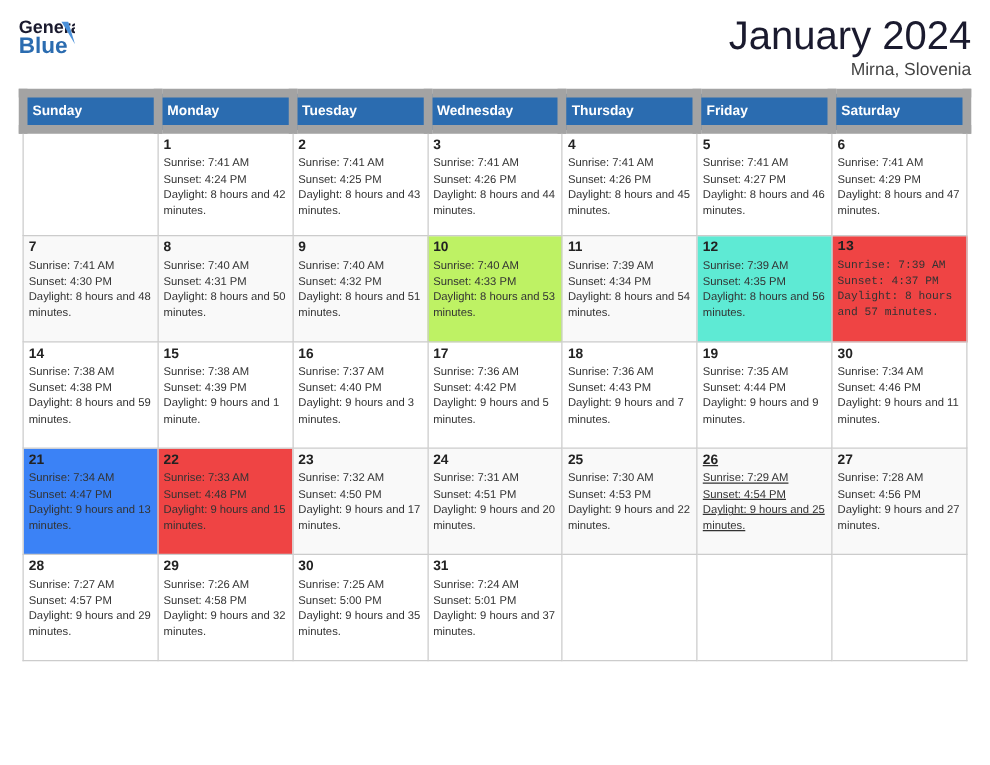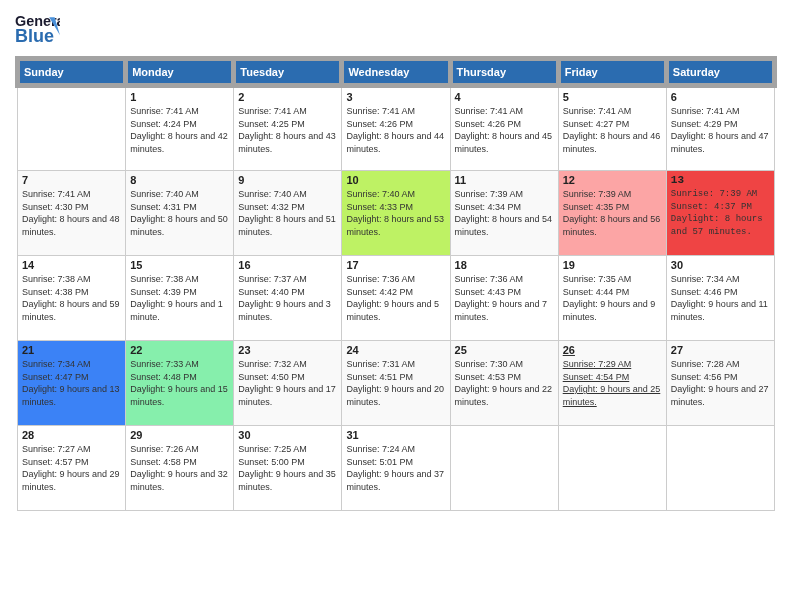--- a/index.html
+++ b/index.html
@@ -46,21 +46,21 @@
       width: 100%;
       border-collapse: collapse;
       table-layout: fixed;
     }
     .calendar-table th {
       background-color: #2b6cb0;
       color: #fff;
       font-size: 11px;
       font-weight: bold;
       padding: 5px 4px;
-      border: 5px solid #a3a3a3;
+      border: 7px solid #a3a3a3;
       text-align: left;
     }
     .calendar-table td {
       vertical-align: top;
       border: 1px solid #ccc;
       padding: 3px 4px;
       font-size: 9px;
       color: #333;
       height: 85px;
       background: #fff;
@@ -87,20 +87,24 @@
 
 <div class="page">
   <div class="header">
 
     <div class="logo-img">
       <svg class="logo-icon" viewBox="0 0 50 42" xmlns="http://www.w3.org/2000/svg">
         <text x="0" y="18" font-size="16" font-weight="bold" fill="#1a1a2e" font-family="Arial">General</text>
         <text x="0" y="36" font-size="20" font-weight="bold" fill="#2b6cb0" font-family="Arial">Blue</text>
         <polygon points="38,8 50,28 44,8" fill="#4a90d9"></polygon>
       </svg>
+    </div>
+    <div class="title-block">
+      <div class="month-year">January 2024</div>
+      <div class="location">Mirna, Slovenia</div>
     </div>
   </div>
 
   <table class="calendar-table">
     <thead>
       <tr>
         <th>Sunday</th>
         <th>Monday</th>
         <th>Tuesday</th>
         <th>Wednesday</th>
@@ -195,21 +199,21 @@
           </div>
         </td>
           <td style="background: rgb(249, 249, 249);">
           <span class="day-number">11</span>
           <div class="cell-content">
             <span>Sunrise: 7:39 AM</span><br>
             <span>Sunset: 4:34 PM</span><br>
             <span>Daylight: 8 hours and 54 minutes.</span>
           </div>
         </td>
-          <td style="background: #fca5a5;">
+          <td style="background: #5eead4;">
           <span class="day-number">12</span>
           <div class="cell-content">
             <span>Sunrise: 7:39 AM</span><br>
             <span>Sunset: 4:35 PM</span><br>
             <span>Daylight: 8 hours and 56 minutes.</span>
           </div>
         </td>
           <td style="background: #ef4444; font-family: Liberation Mono, monospace;">
           <span class="day-number">13</span>
           <div class="cell-content">
@@ -279,21 +283,21 @@
         </tr>
         <tr style="background: rgb(249, 249, 249);">
           <td style="background: #3b82f6;">
           <span class="day-number">21</span>
           <div class="cell-content">
             <span>Sunrise: 7:34 AM</span><br>
             <span>Sunset: 4:47 PM</span><br>
             <span>Daylight: 9 hours and 13 minutes.</span>
           </div>
         </td>
-          <td style="background: #86efac;">
+          <td style="background: #ef4444;">
           <span class="day-number">22</span>
           <div class="cell-content">
             <span>Sunrise: 7:33 AM</span><br>
             <span>Sunset: 4:48 PM</span><br>
             <span>Daylight: 9 hours and 15 minutes.</span>
           </div>
         </td>
           <td style="background: rgb(249, 249, 249);">
           <span class="day-number">23</span>
           <div class="cell-content">

